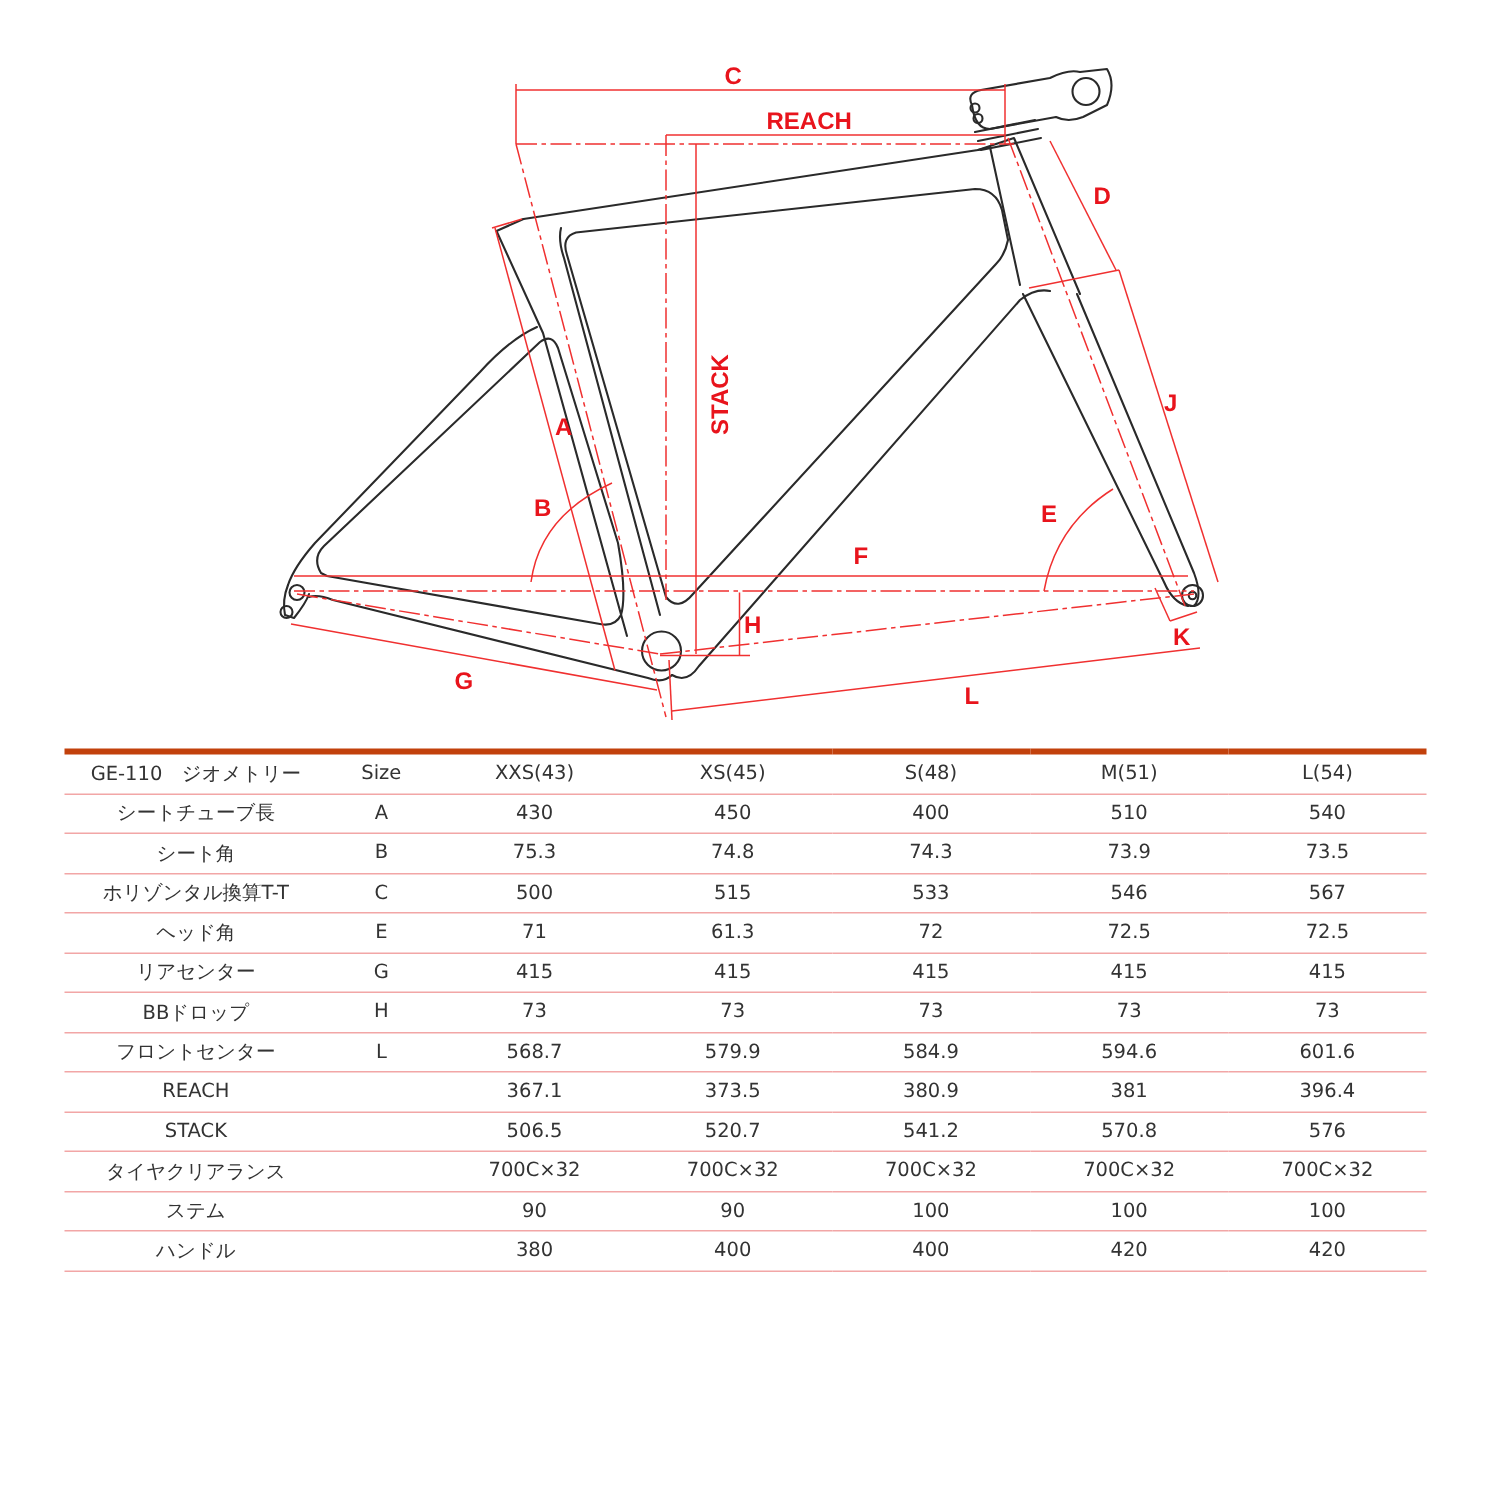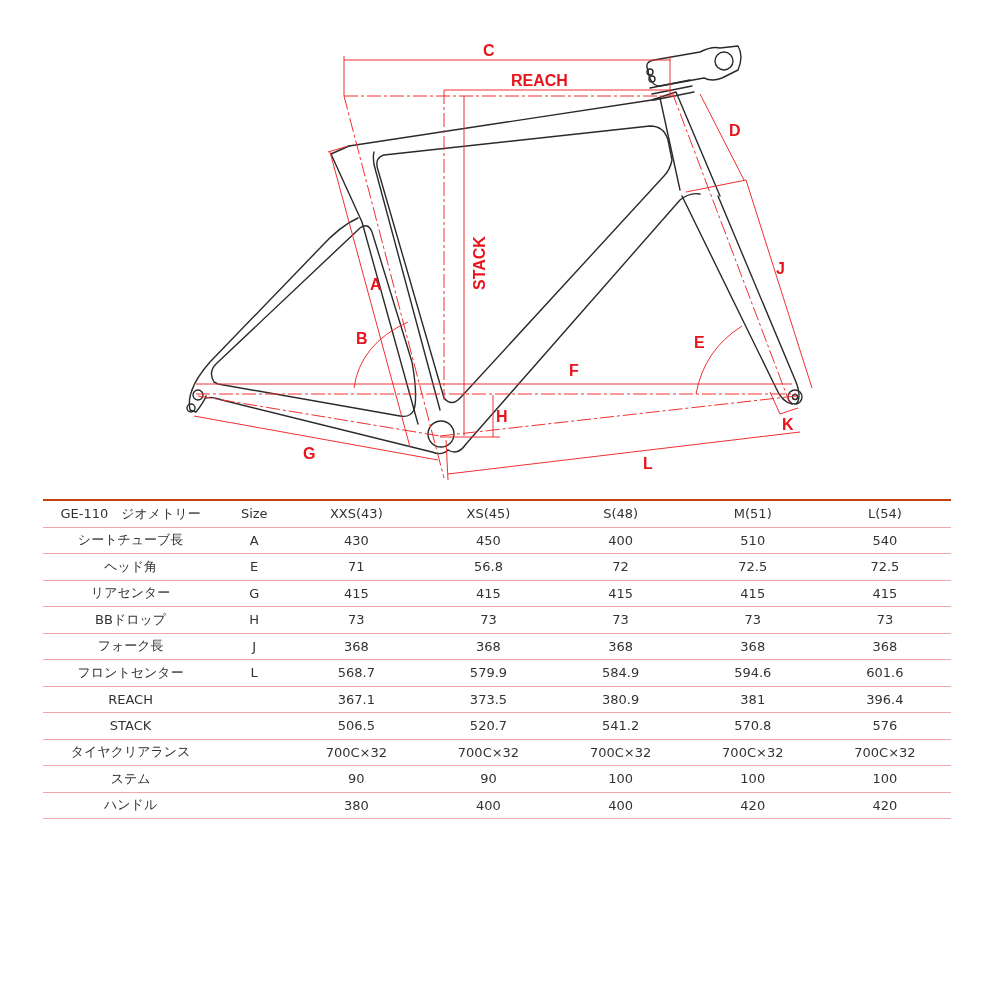--- a/index.html
+++ b/index.html
@@ -7,21 +7,21 @@
            font-family: "DejaVu Sans", "Liberation Sans", sans-serif; }
     #diagram { position: absolute; left: 0; top: 0; width: 1000px; height: 495px; }
     .dim-label { font-family: "Liberation Sans", sans-serif; font-weight: bold; font-size: 16px; fill: #e8141c; }
     .frame { fill: none; stroke: #2a2a2a; stroke-width: 1.4; stroke-linejoin: round; stroke-linecap: round; }
     .red { fill: none; stroke: #f03030; stroke-width: 1; }
     .red-dash { fill: none; stroke: #f03030; stroke-width: 1; stroke-dasharray: 14 3 3 3; }
     #geo-table { position: absolute; left: 43px; top: 499px; width: 908px; border-collapse: collapse;
                  font-size: 13px; color: #333333; }
     #geo-table td { height: 25.5px; padding: 0; text-align: center; border-bottom: 1.5px solid #f2a6a6;
                     white-space: nowrap; }
-    #geo-table tr.head td { border-top: 2px solid #c2410c; }
+    #geo-table tr.head td { border-top: 4px solid #c2410c; }
     #geo-table col.c0 { width: 175px; }
     #geo-table col.c1 { width: 72px; }
     #geo-table col.cs { width: 132px; }
   </style>
 </head>
 <body>
 
 <svg id="diagram" viewBox="0 0 1000 495" xmlns="http://www.w3.org/2000/svg">
 
   <g>
@@ -149,24 +149,42 @@
   <tr>
         <td>シートチューブ長</td>
         <td>A</td>
         <td>430</td>
         <td>450</td>
         <td>400</td>
         <td>510</td>
         <td>540</td>
       </tr>
       <tr>
+        <td>シート角</td>
+        <td>B</td>
+        <td>75.3</td>
+        <td>74.8</td>
+        <td>74.3</td>
+        <td>73.9</td>
+        <td>73.5</td>
+      </tr>
+      <tr>
+        <td>ホリゾンタル換算T-T</td>
+        <td>C</td>
+        <td>500</td>
+        <td>515</td>
+        <td>533</td>
+        <td>546</td>
+        <td>567</td>
+      </tr>
+      <tr>
         <td>ヘッド角</td>
         <td>E</td>
         <td>71</td>
-        <td>56.8</td>
+        <td>61.3</td>
         <td>72</td>
         <td>72.5</td>
         <td>72.5</td>
       </tr>
       <tr>
         <td>リアセンター</td>
         <td>G</td>
         <td>415</td>
         <td>415</td>
         <td>415</td>
@@ -174,29 +192,20 @@
         <td>415</td>
       </tr>
       <tr>
         <td>BBドロップ</td>
         <td>H</td>
         <td>73</td>
         <td>73</td>
         <td>73</td>
         <td>73</td>
         <td>73</td>
-      </tr>
-      <tr>
-        <td>フォーク長</td>
-        <td>J</td>
-        <td>368</td>
-        <td>368</td>
-        <td>368</td>
-        <td>368</td>
-        <td>368</td>
       </tr>
       <tr>
         <td>フロントセンター</td>
         <td>L</td>
         <td>568.7</td>
         <td>579.9</td>
         <td>584.9</td>
         <td>594.6</td>
         <td>601.6</td>
       </tr>

